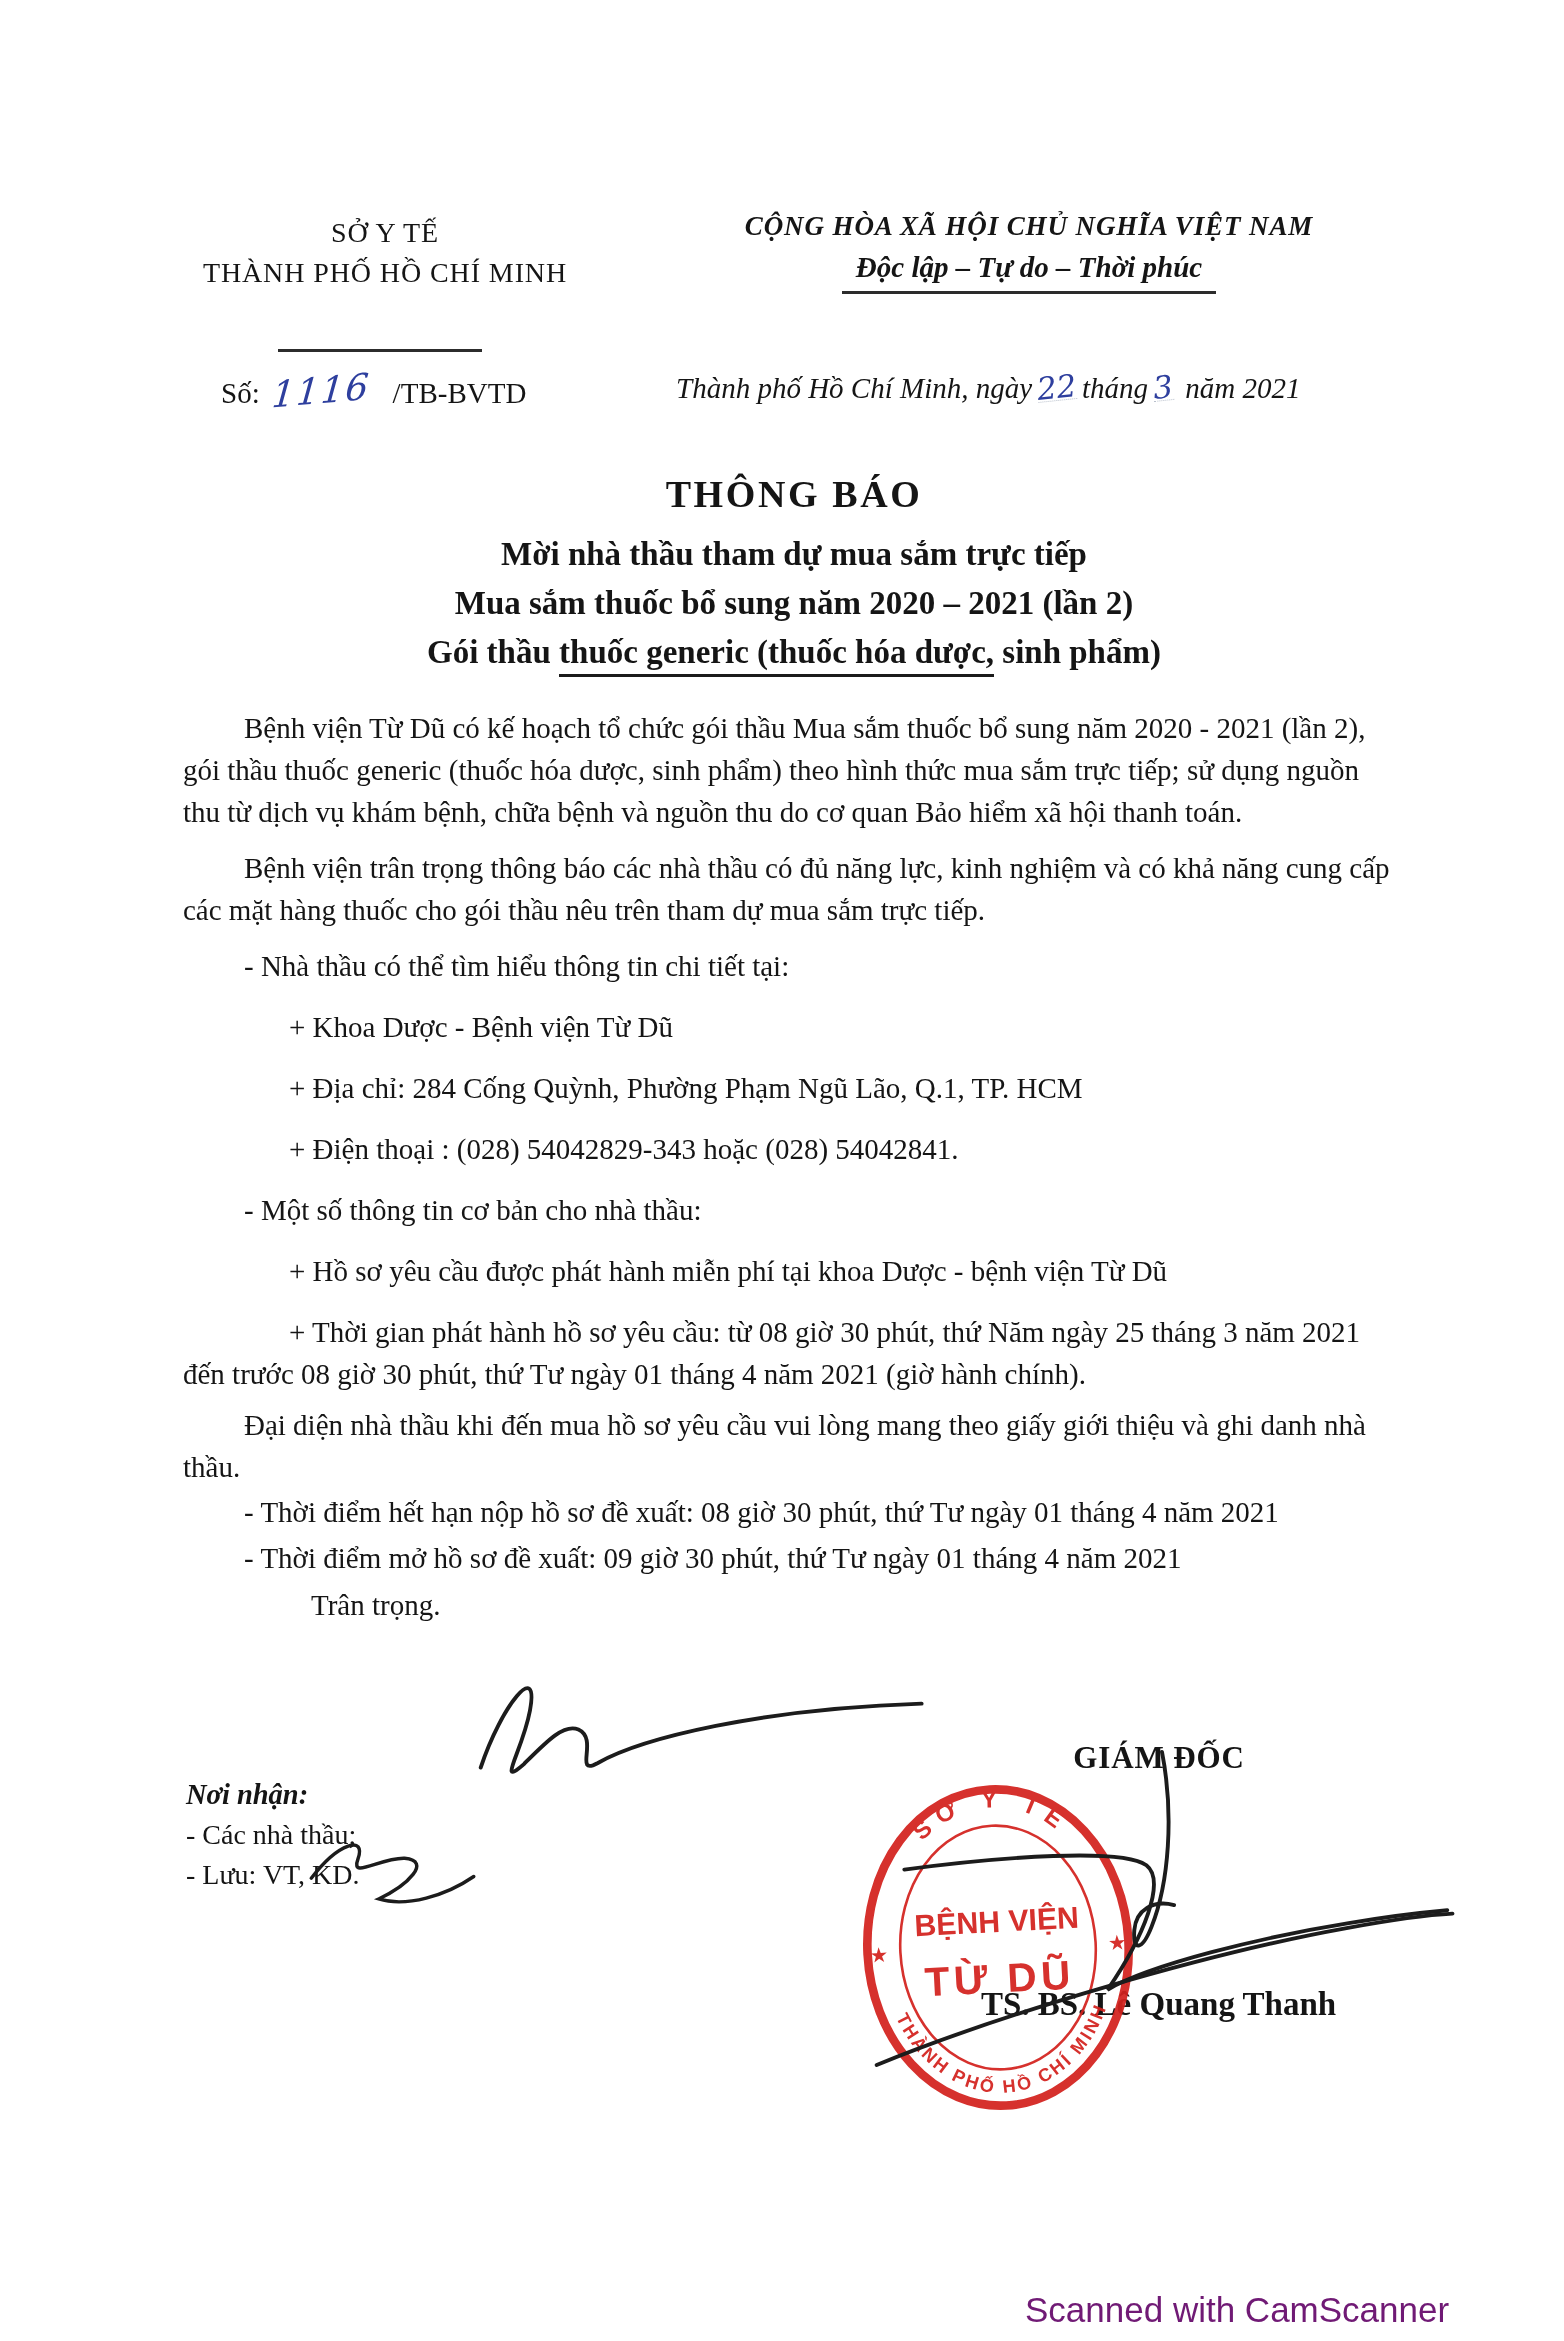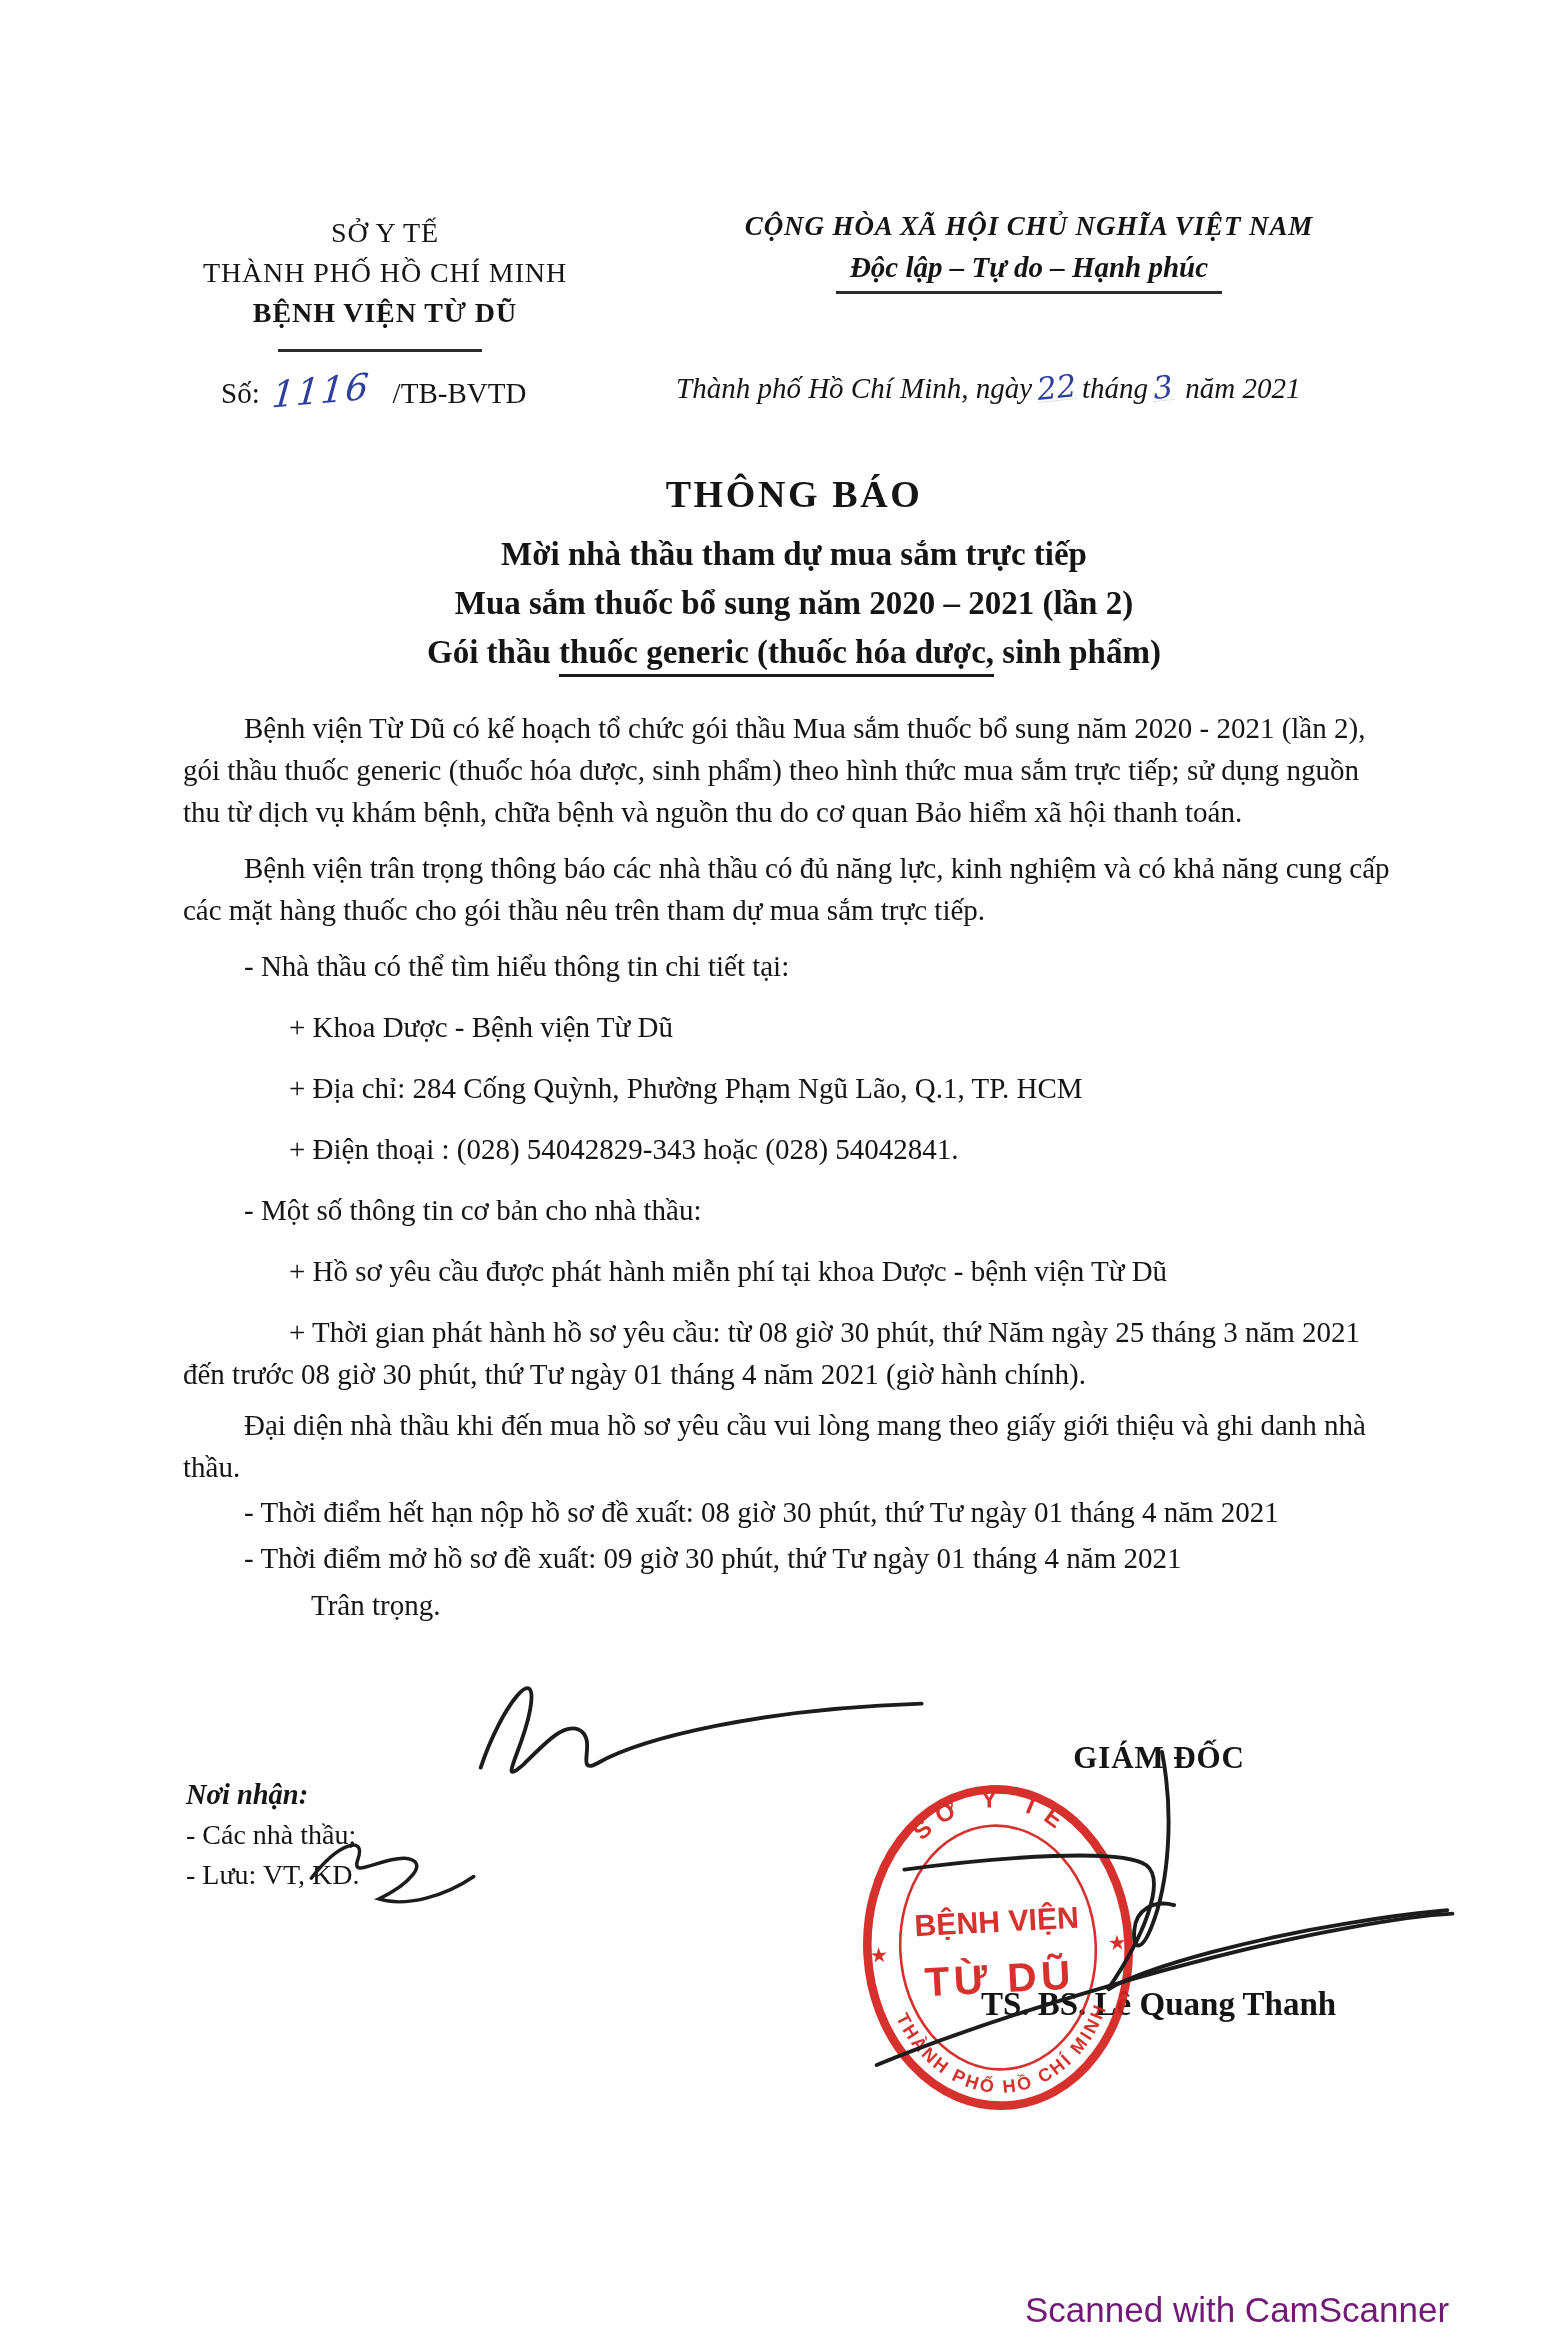--- a/index.html
+++ b/index.html
@@ -77,27 +77,26 @@
     left:1025px; top:2290px; font-family:"Liberation Sans", sans-serif;
     font-size:35px; color:#701a75;
   }
 </style>
 </head>
 <body>
 
 <div class="abs hdr-left">
   <div class="l1">SỞ Y TẾ</div>
   <div class="l2">THÀNH PHỐ HỒ CHÍ MINH</div>
-  <div class="l3">BỆNH VIỆN TỪ DŨ</div>
 </div>
 <div class="abs hdr-left-rule"></div>
 
 <div class="abs hdr-right">
   <div class="l1">CỘNG HÒA XÃ HỘI CHỦ NGHĨA VIỆT NAM</div>
-  <div class="l2">Độc lập – Tự do – Hạnh phúc</div>
+  <div class="l2">Độc lập – Tự do – Thời phúc</div>
 </div>
 
 <div class="abs so-line"><span>Số:</span><span class="hand">1116</span><span>/TB-BVTD</span></div>
 
 <div class="abs date-line"><span>Thành phố Hồ Chí Minh, ngày</span><span class="hand">22</span><span>tháng</span><span class="hand">3</span> <span>năm 2021</span></div>
 
 <div class="abs title-block">
   <div class="h0">THÔNG BÁO</div>
   <div class="h1">Mời nhà thầu tham dự mua sắm trực tiếp</div>
   <div class="h1">Mua sắm thuốc bổ sung năm 2020 – 2021 (lần 2)</div>

